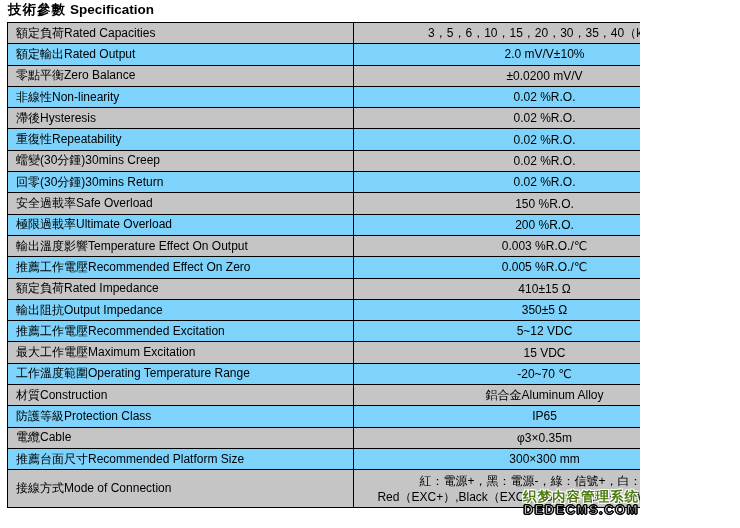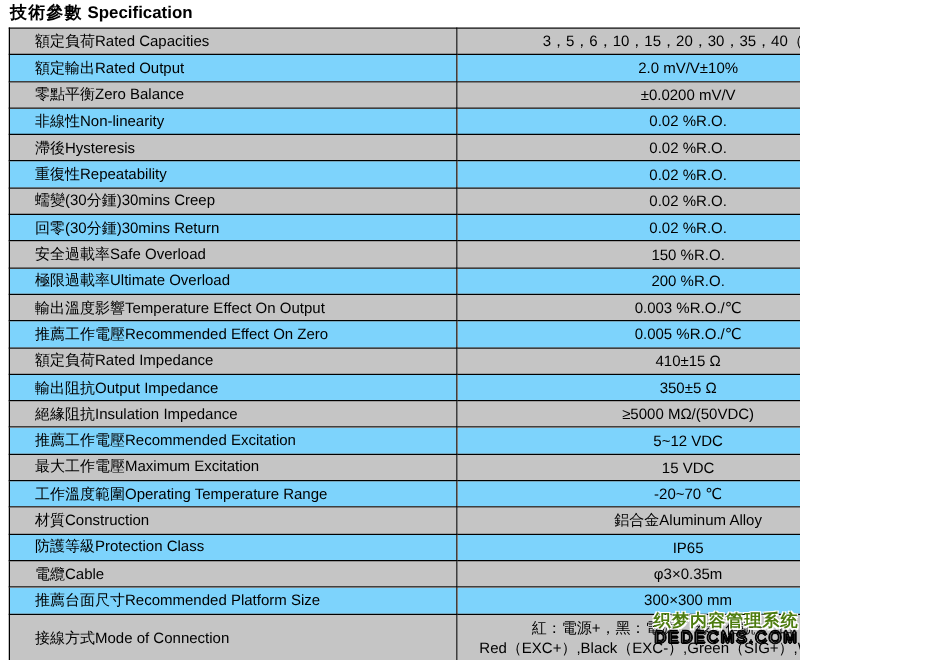--- a/index.html
+++ b/index.html
@@ -39,21 +39,21 @@
     border: 1.5px solid #000000;
     font-size: 12px;
     padding: 0;
     overflow: hidden;
     white-space: nowrap;
     vertical-align: middle;
   }
   table.spec td.label {
     width: 337px;
     text-align: left;
-    padding-left: 20px;
+    padding-left: 8px;
   }
   table.spec td.value {
     text-align: center;
   }
   table.spec tr { height: 21.3px; }
   table.spec tr.tall { height: 38px; }
   table.spec tr.shaded td { background: #c5c5c5; }
   table.spec tr.plain  td { background: #7dd3fc; }
   .vline { line-height: 16px; }
 
@@ -68,21 +68,21 @@
   .wm-line1 {
     font-size: 13.5px;
     font-weight: bold;
     letter-spacing: 1px;
     color: #4d7c0f;
     text-shadow: -1px -1px 0 #fff, 1px -1px 0 #fff, -1px 1px 0 #fff, 1px 1px 0 #fff;
     text-align: right;
   }
   .wm-line2 {
     font-size: 13px;
-    font-weight: 400;
+    font-weight: 700;
     letter-spacing: 1.5px;
     color: #ffffff;
     -webkit-text-stroke: 1px #000;
     text-shadow: -1px 0 0 #000, 1px 0 0 #000, 0 -1px 0 #000, 0 1px 0 #000;
   }
 </style>
 </head>
 <body>
 
 <div class="page">
@@ -170,26 +170,20 @@
       <td class="value">
             <div class="vline">410±15 Ω</div>
           </td>
     </tr>
         <tr class="plain">
       <td class="label">輸出阻抗Output Impedance</td>
       <td class="value">
             <div class="vline">350±5 Ω</div>
           </td>
     </tr>
-        <tr class="shaded">
-      <td class="label">絕緣阻抗Insulation Impedance</td>
-      <td class="value">
-            <div class="vline">≥5000 MΩ/(50VDC)</div>
-          </td>
-    </tr>
         <tr class="plain">
       <td class="label">推薦工作電壓Recommended Excitation</td>
       <td class="value">
             <div class="vline">5~12 VDC</div>
           </td>
     </tr>
         <tr class="shaded">
       <td class="label">最大工作電壓Maximum Excitation</td>
       <td class="value">
             <div class="vline">15 VDC</div>

